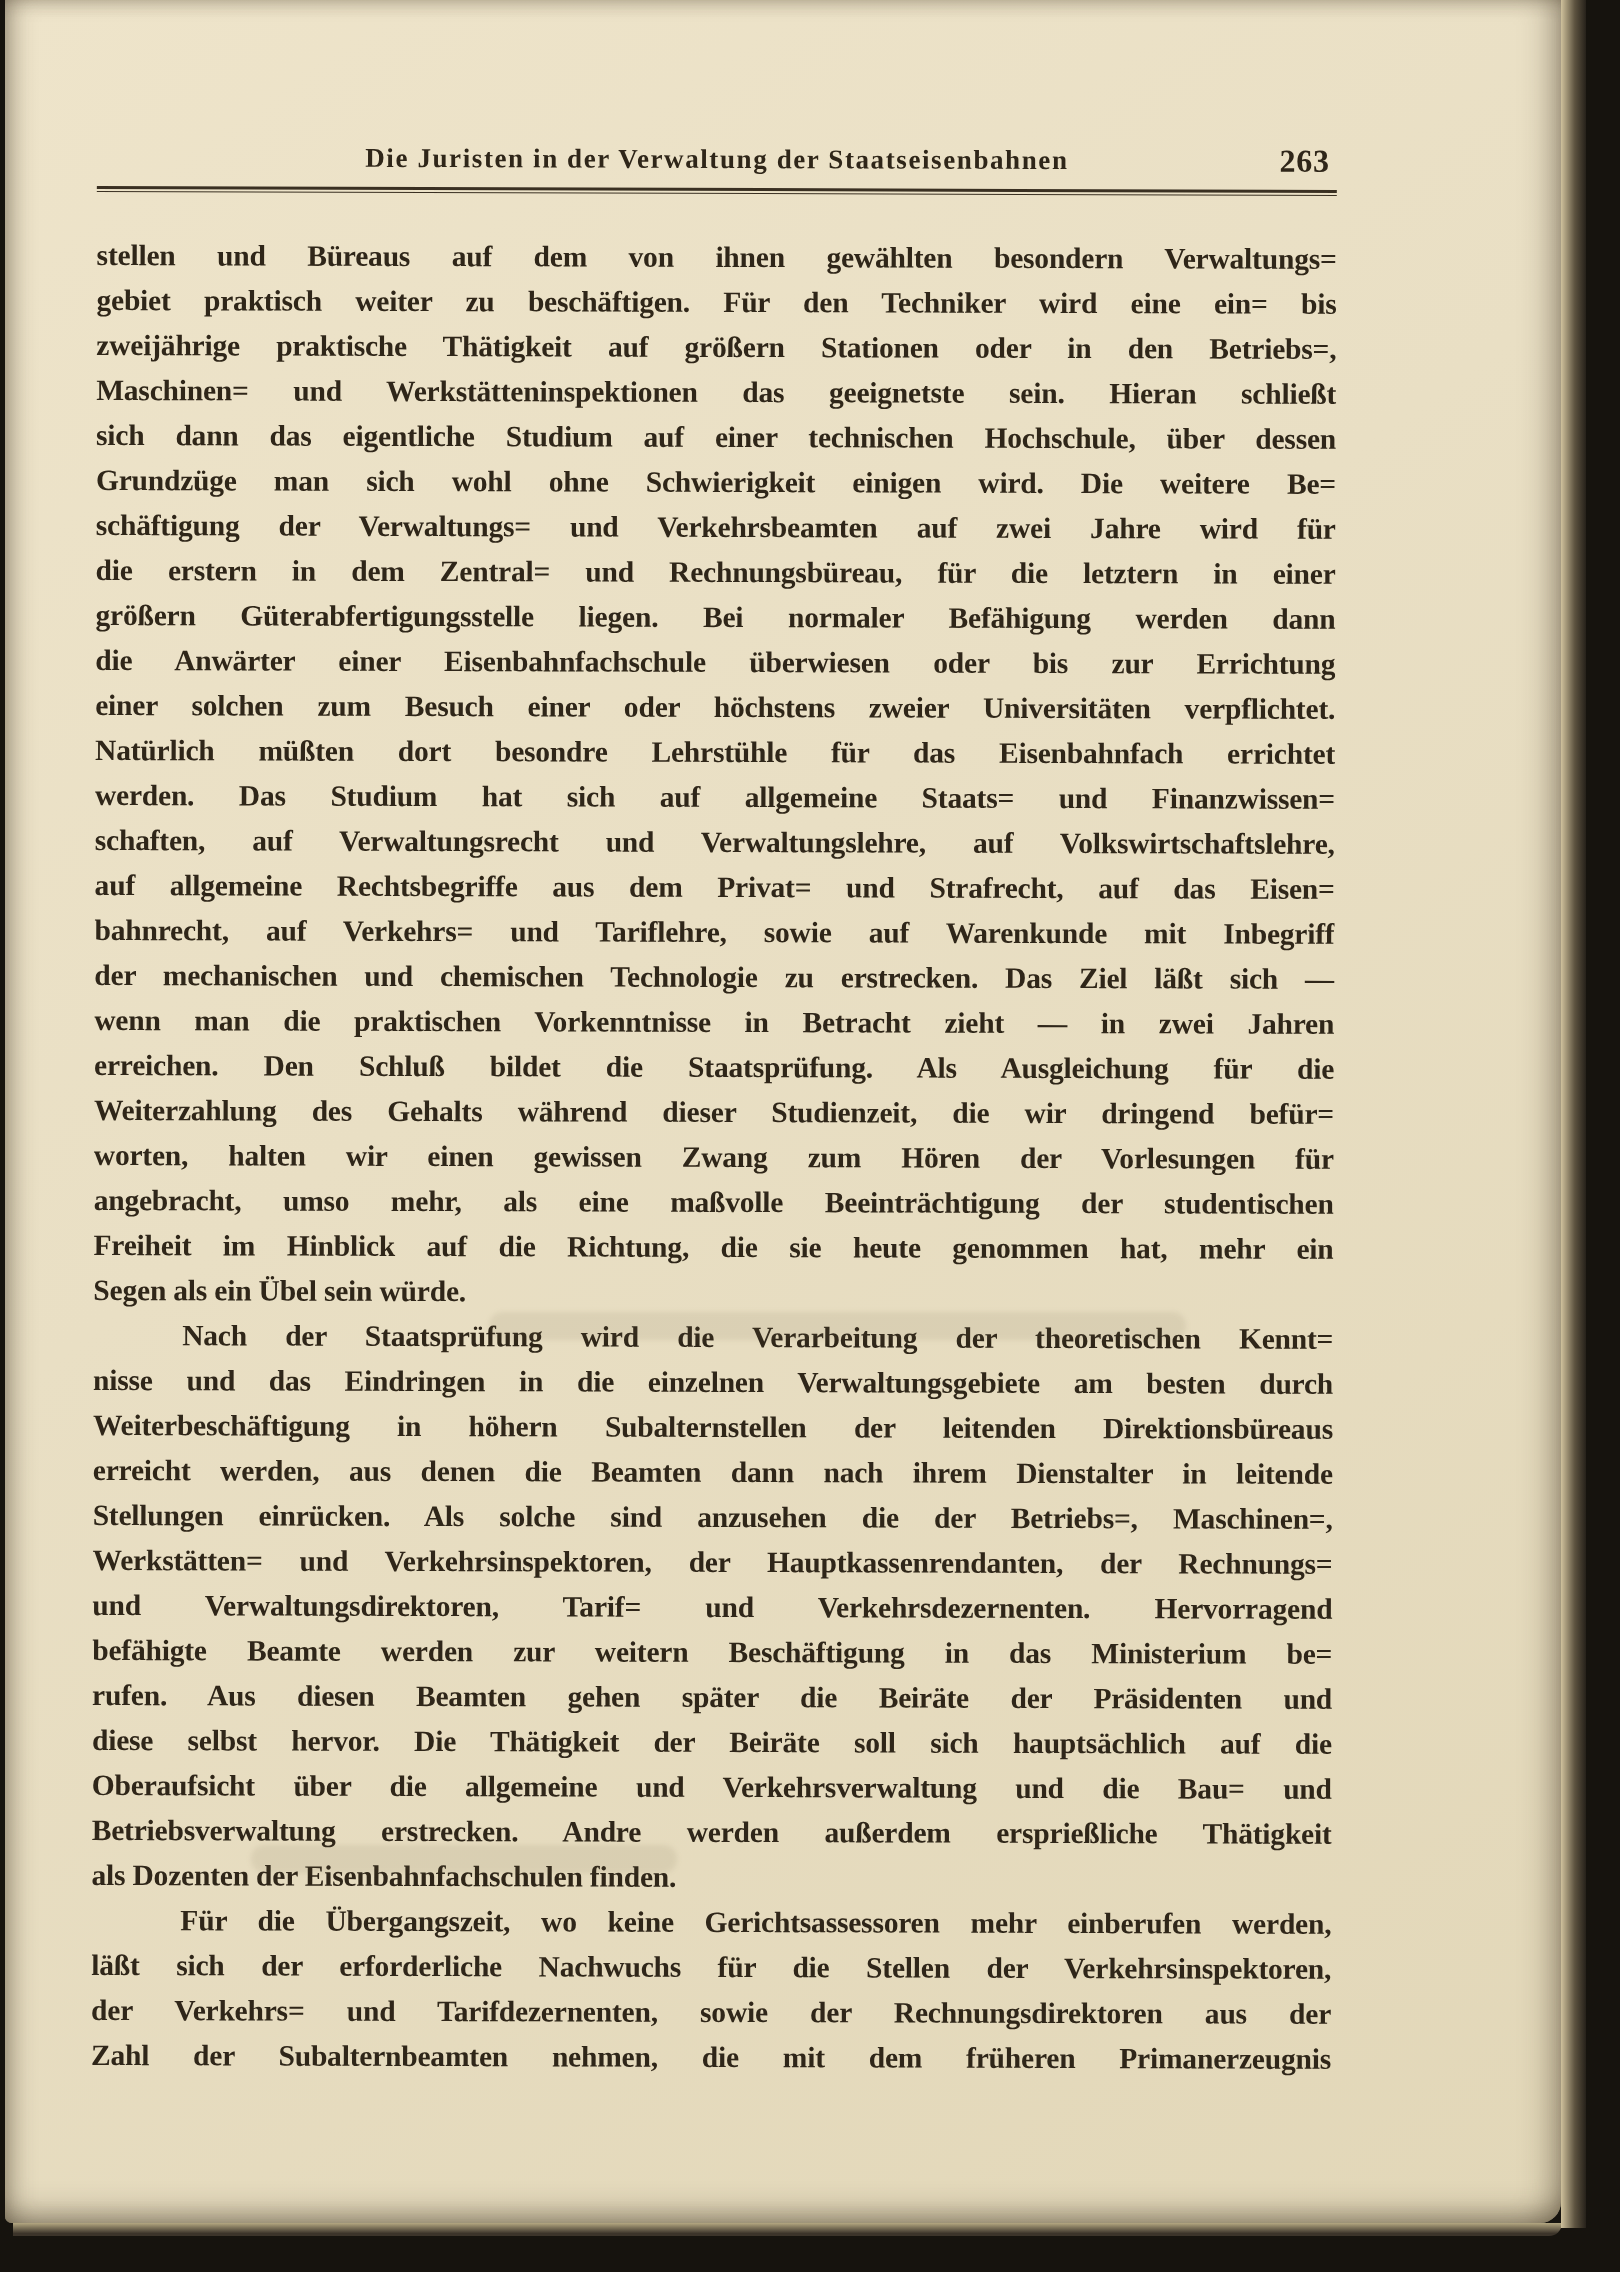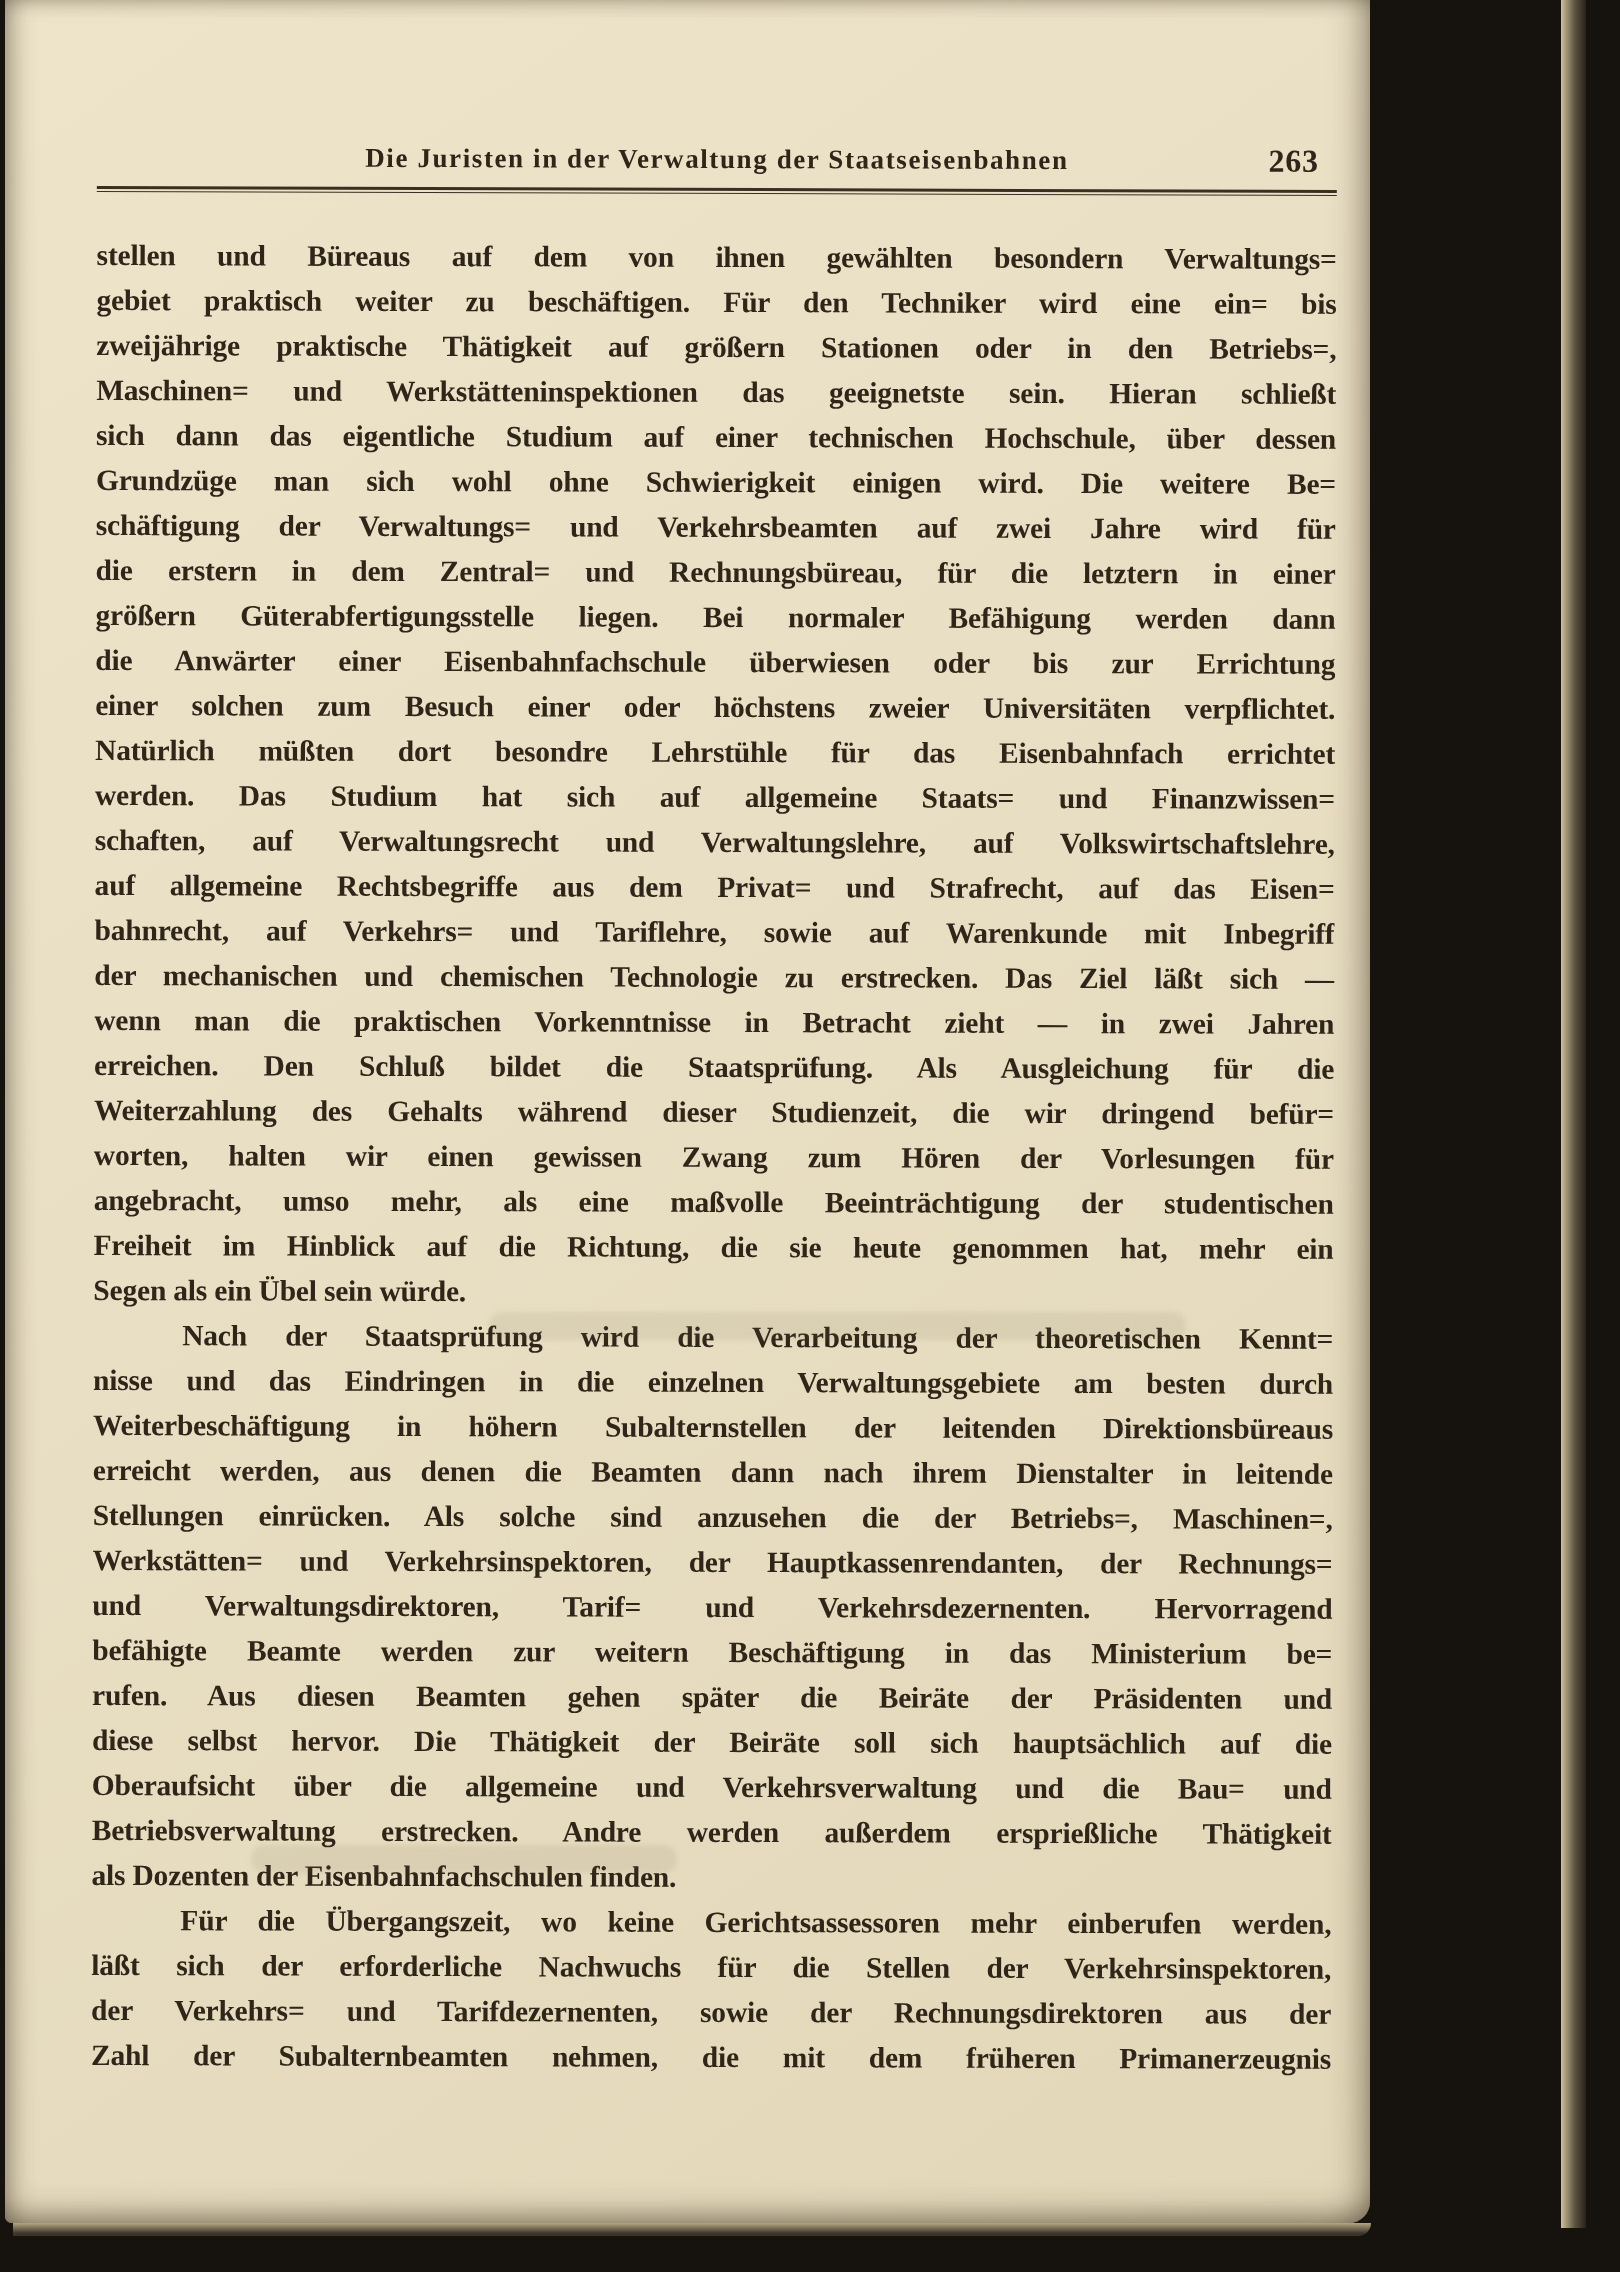--- a/index.html
+++ b/index.html
@@ -15,21 +15,21 @@
     position:relative;
     overflow:hidden;
     background:var(--background);
     font-family:"Liberation Serif","DejaVu Serif",serif;
   }
   .scan{position:absolute;inset:0;}
 
   
   .paper{
     position:absolute;left:4.9px;top:0;
-    width:1365px;height:2223px;
+    width:1556px;height:2223px;
     background:linear-gradient(145deg,#eee4ca 0%,var(--paper) 42%,#e2d7b8 100%);
     border-bottom-right-radius:21px;
     border-bottom-left-radius:6.6px;
     box-shadow:
       inset 14.8px 0 28px -11.5px rgba(58,46,28,.45),
       inset -23px 0 33px -14.8px rgba(58,46,28,.40),
       inset 0 -21px 31px -13px rgba(58,46,28,.42),
       inset 0 8.2px 18px -9.8px rgba(58,46,28,.25);
   }
   .paper::after{
@@ -48,21 +48,21 @@
     transform:rotate(.18deg);transform-origin:top left;
     color:var(--ink);
   }
   .header{position:relative;height:39px;}
   .running-title{
     position:absolute;left:0;right:0;top:3.3px;
     text-align:center;
     font-size:27px;font-weight:bold;letter-spacing:1.6px;
   }
   .page-number{
-    position:absolute;right:18px;top:0;
+    position:absolute;right:7px;top:0;
     font-size:32px;font-weight:bold;letter-spacing:0.8px;
   }
   .rule{
     margin-top:8.2px;height:5.7px;
     border-top:3.3px solid var(--rule);
     border-bottom:1.6px solid var(--rule);
   }
   .body-text{
     margin-top:41px;
     font-size:29.5px;font-weight:bold;

